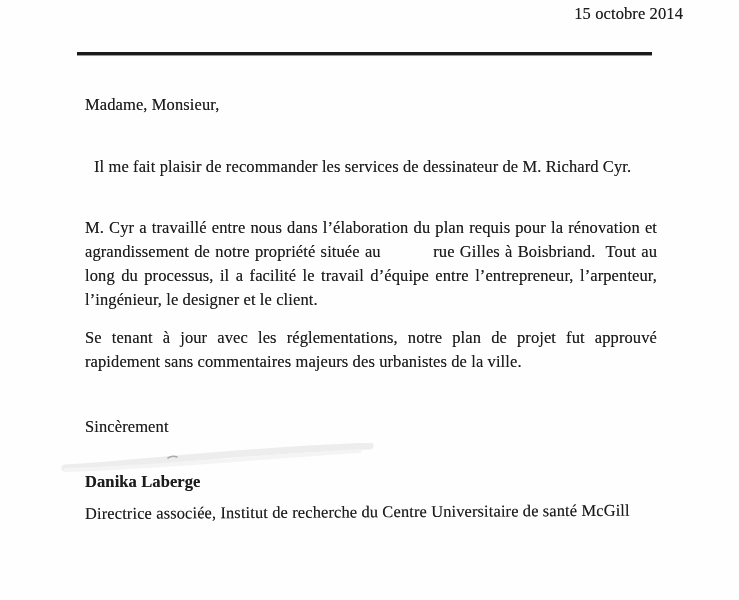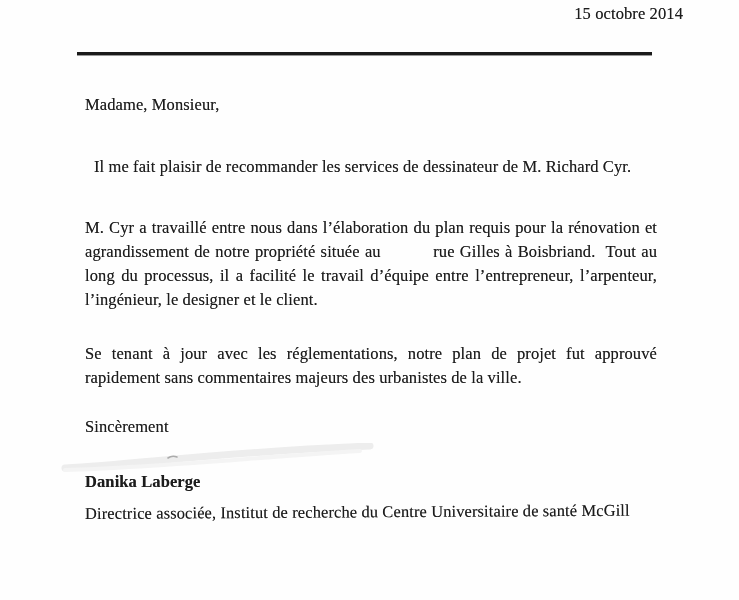--- a/index.html
+++ b/index.html
@@ -44,21 +44,21 @@
     box-shadow: 0 0.5px 0.5px rgba(0,0,0,0.4);
   }
   .salutation { top: 93px; left: 85px; }
   .intro      { top: 155px; left: 85px; margin-left: 9px; }
   .para {
     left: 85px;
     width: 572px;
     text-align: justify;
   }
   .para-main  { top: 216px; }
-  .para-reg   { top: 342px; }
+  .para-reg   { top: 326px; }
   .redacted-gap {
     display: inline-block;
     width: 42px;
     height: 1px;
   }
   .closing    { top: 415px; left: 85px; }
   .sig-name   { top: 470px; left: 85px; font-weight: bold; }
   .sig-title  {
     top: 502px;
     left: 85px;

